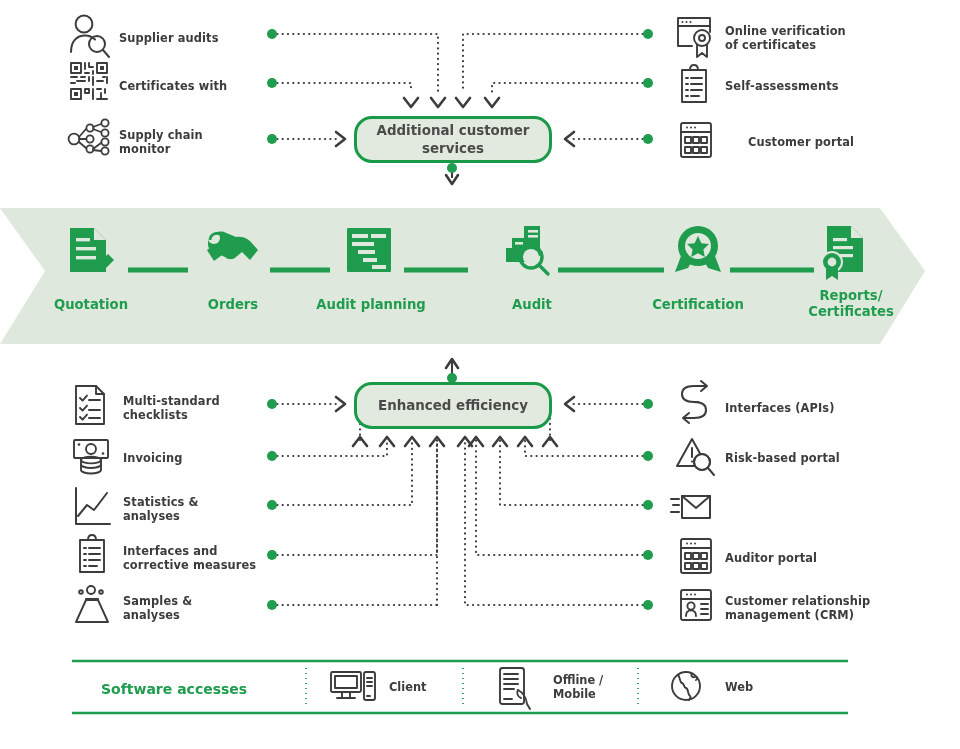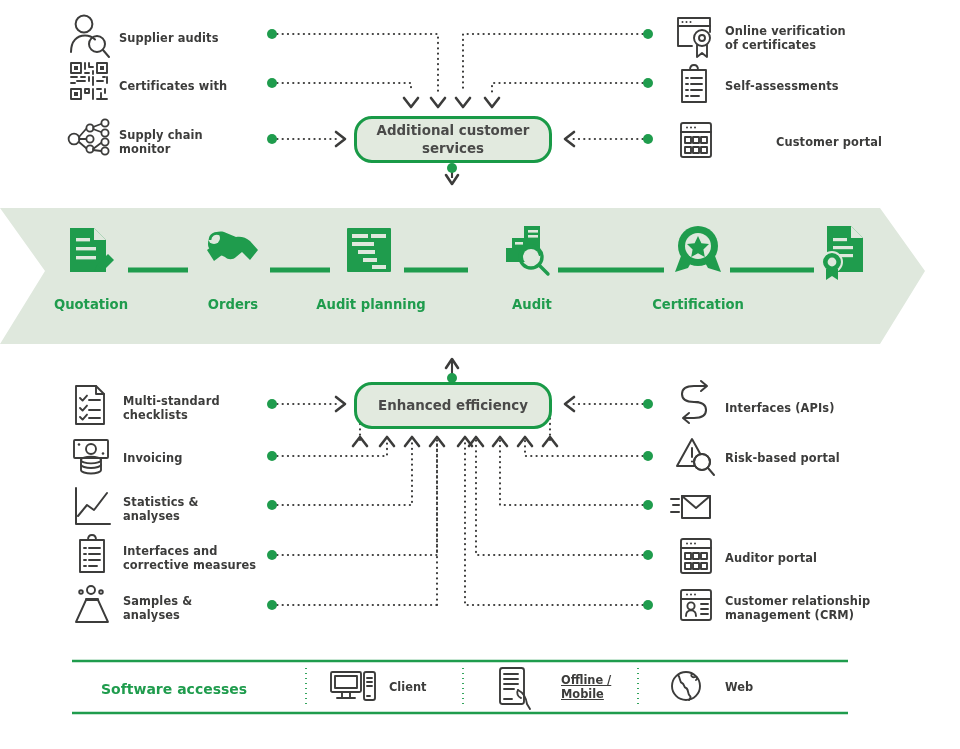--- a/index.html
+++ b/index.html
@@ -479,35 +479,37 @@
 
   <div class="feat right" style="left:676px; top:18px; width:240px;">
     <span class="ic"></span>
     <span class="lbl">Online verification
 of certificates</span>
   </div>
   <div class="feat right" style="left:676px; top:66px; width:240px;">
     <span class="ic"></span>
     <span class="lbl">Self-assessments</span>
   </div>
-  <div class="feat right" style="left:704px; top:122px; width:240px;gap:32px;">
+  <div class="feat right" style="left:676px; top:122px; width:240px;gap:32px;">
     <span class="ic"></span>
     <span class="lbl">Customer portal</span>
   </div>
 
   <div class="cbox" style="left:354px; top:116px; width:198px; height:47px;">
     <span>Additional customer
 services</span>
   </div>
 
   <div class="stage-lbl" style="left:36px; top:297px; width:110px;"><span>Quotation</span></div>
   <div class="stage-lbl" style="left:178px; top:297px; width:110px;"><span>Orders</span></div>
   <div class="stage-lbl" style="left:306px; top:297px; width:130px;"><span>Audit planning</span></div>
   <div class="stage-lbl" style="left:478px; top:297px; width:108px;"><span>Audit</span></div>
   <div class="stage-lbl" style="left:632px; top:297px; width:132px;"><span>Certification</span></div>
+  <div class="stage-lbl" style="left:786px; top:288px; width:130px;"><span>Reports/
+Certificates</span></div>
 
   <div class="feat" style="left:74px; top:388px; width:200px;">
     <span class="ic"></span>
     <span class="lbl">Multi-standard
 checklists</span>
   </div>
   <div class="feat" style="left:74px; top:438px; width:200px;">
     <span class="ic"></span>
     <span class="lbl">Invoicing</span>
   </div>
@@ -550,21 +552,21 @@
   </div>
 
   <div class="sw-title" style="left:101px; top:681px;">Software accesses</div>
 
   <div class="sw-item" style="left:330px; top:668px;">
     <span class="ic"></span>
     <span class="lbl" style="margin-left:14px;">Client</span>
   </div>
   <div class="sw-item" style="left:496px; top:668px;">
     <span class="ic"></span>
-    <span class="lbl" style="margin-left:20px;text-decoration:underline;">Offline /
+    <span class="lbl" style="margin-left:12px;">Offline /
 Mobile</span>
   </div>
   <div class="sw-item" style="left:670px; top:668px;">
     <span class="ic"></span>
     <span class="lbl" style="margin-left:10px;">Web</span>
   </div>
 
 </div>
 
 </body></html>

